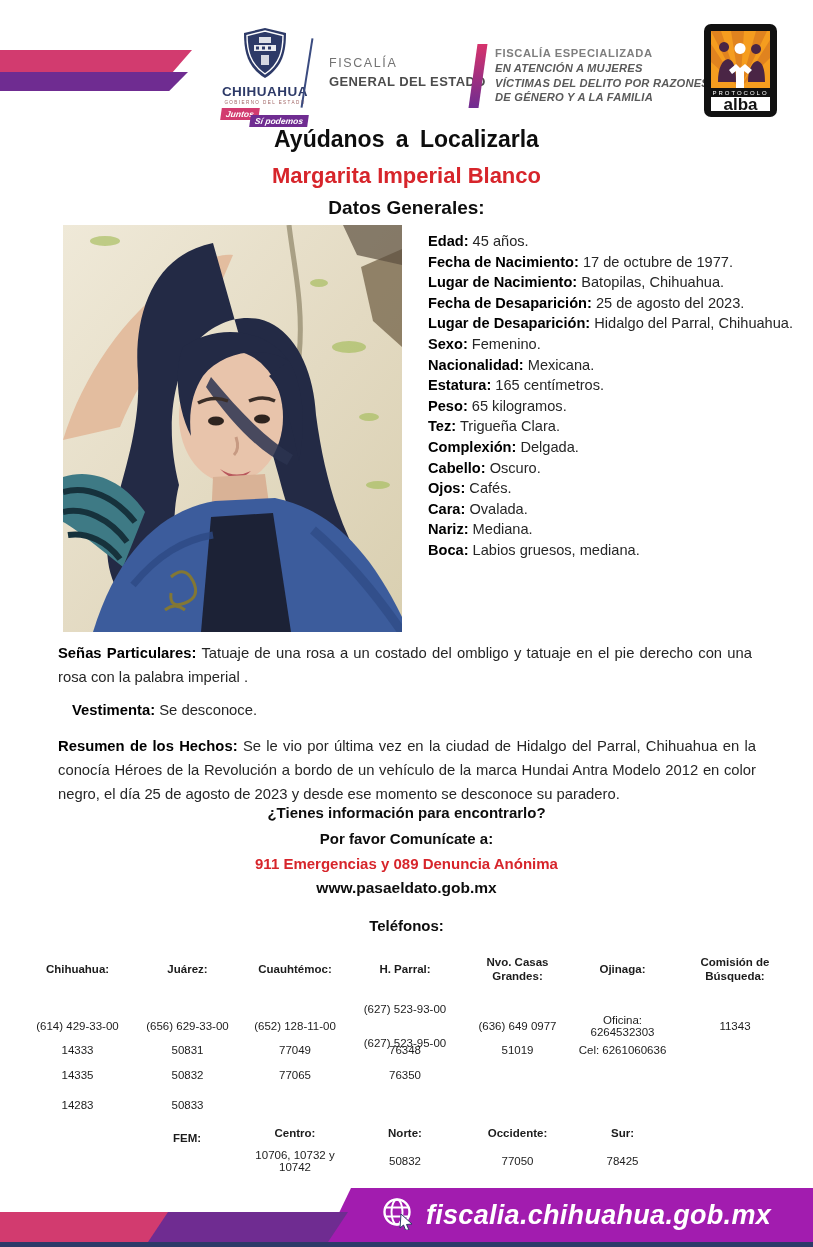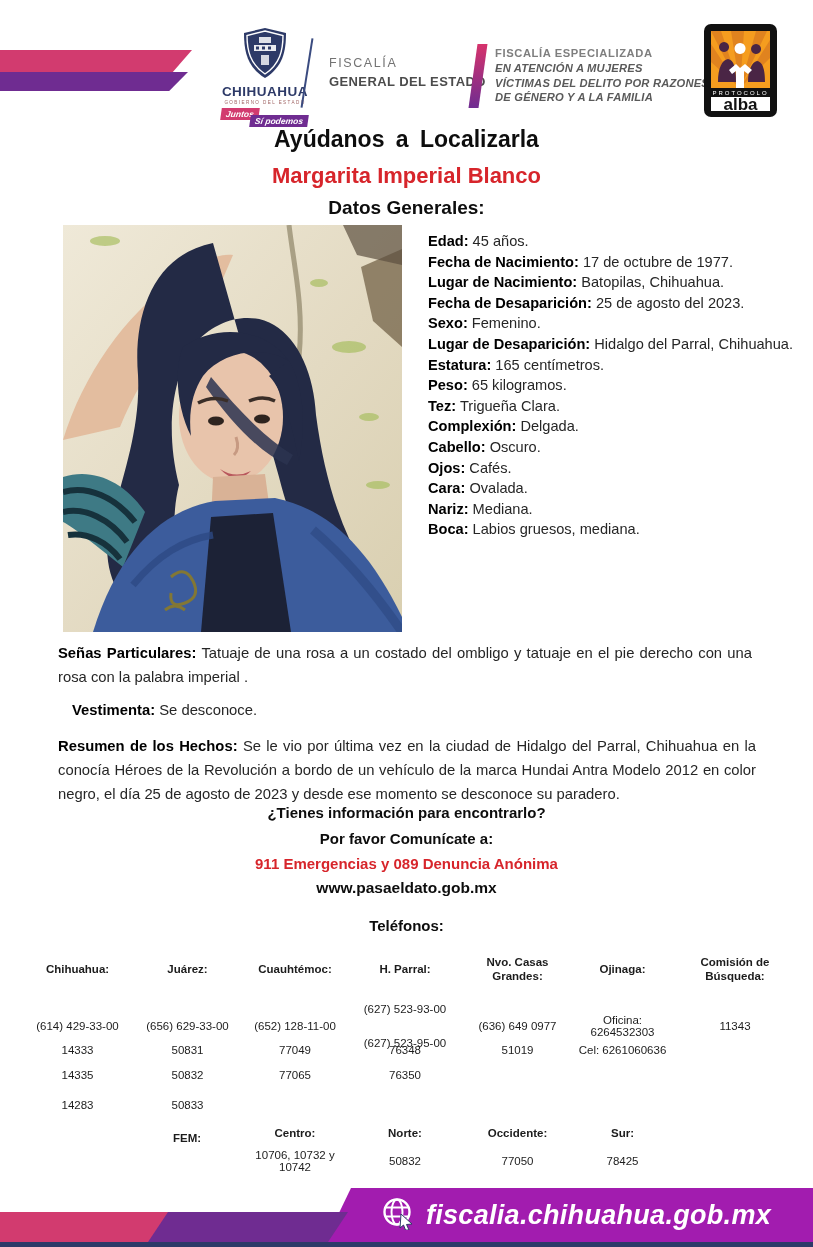--- a/index.html
+++ b/index.html
@@ -201,22 +201,23 @@
         <path d="M102 385 q10 -8 20 0"></path>
       </g>
     </svg>
   </div>
 
   <div class="abs datalist">
     <div><b>Edad:</b> <span>45 años.</span></div>
     <div><b>Fecha de Nacimiento:</b> <span>17 de octubre de 1977.</span></div>
     <div><b>Lugar de Nacimiento:</b> <span>Batopilas, Chihuahua.</span></div>
     <div><b>Fecha de Desaparición:</b> <span>25 de agosto del 2023.</span></div>
+    <div><b>Lugar de Desaparición:</b> <span>Hidalgo del Parral, Chihuahua.</span></div>
     <div><b>Sexo:</b> <span>Femenino.</span></div>
-    <div><b>Lugar de Desaparición:</b> <span>Hidalgo del Parral, Chihuahua.</span></div>
+    <div><b>Nacionalidad:</b> <span>Mexicana.</span></div>
     <div><b>Estatura:</b> <span>165 centímetros.</span></div>
     <div><b>Peso:</b> <span>65 kilogramos.</span></div>
     <div><b>Tez:</b> <span>Trigueña Clara.</span></div>
     <div><b>Complexión:</b> <span>Delgada.</span></div>
     <div><b>Cabello:</b> <span>Oscuro.</span></div>
     <div><b>Ojos:</b> <span>Cafés.</span></div>
     <div><b>Cara:</b> <span>Ovalada.</span></div>
     <div><b>Nariz:</b> <span>Mediana.</span></div>
     <div><b>Boca:</b> <span>Labios gruesos, mediana.</span></div>
   </div>

